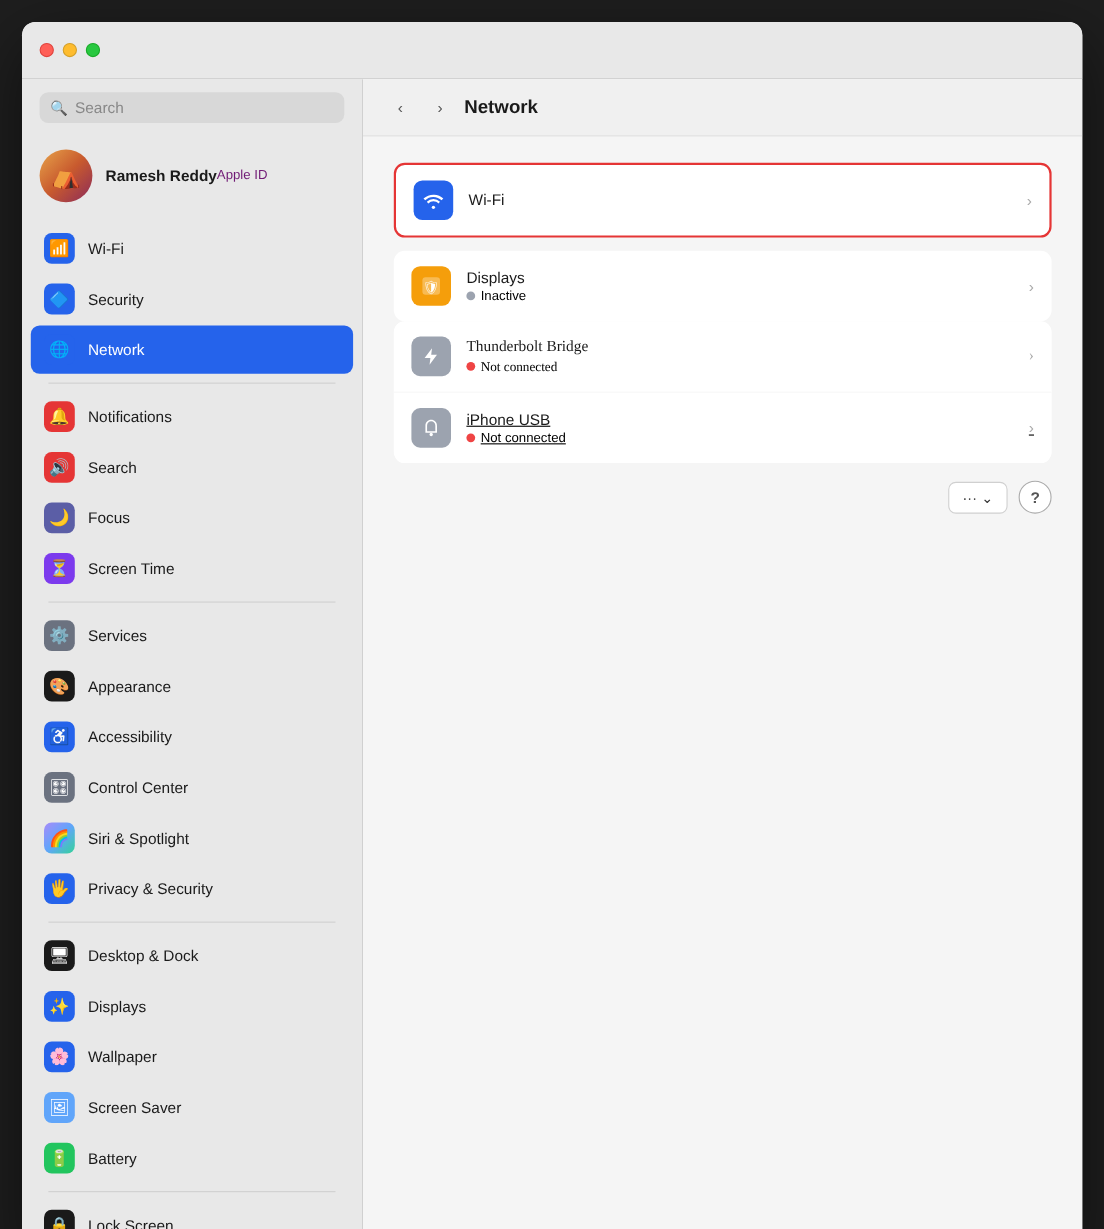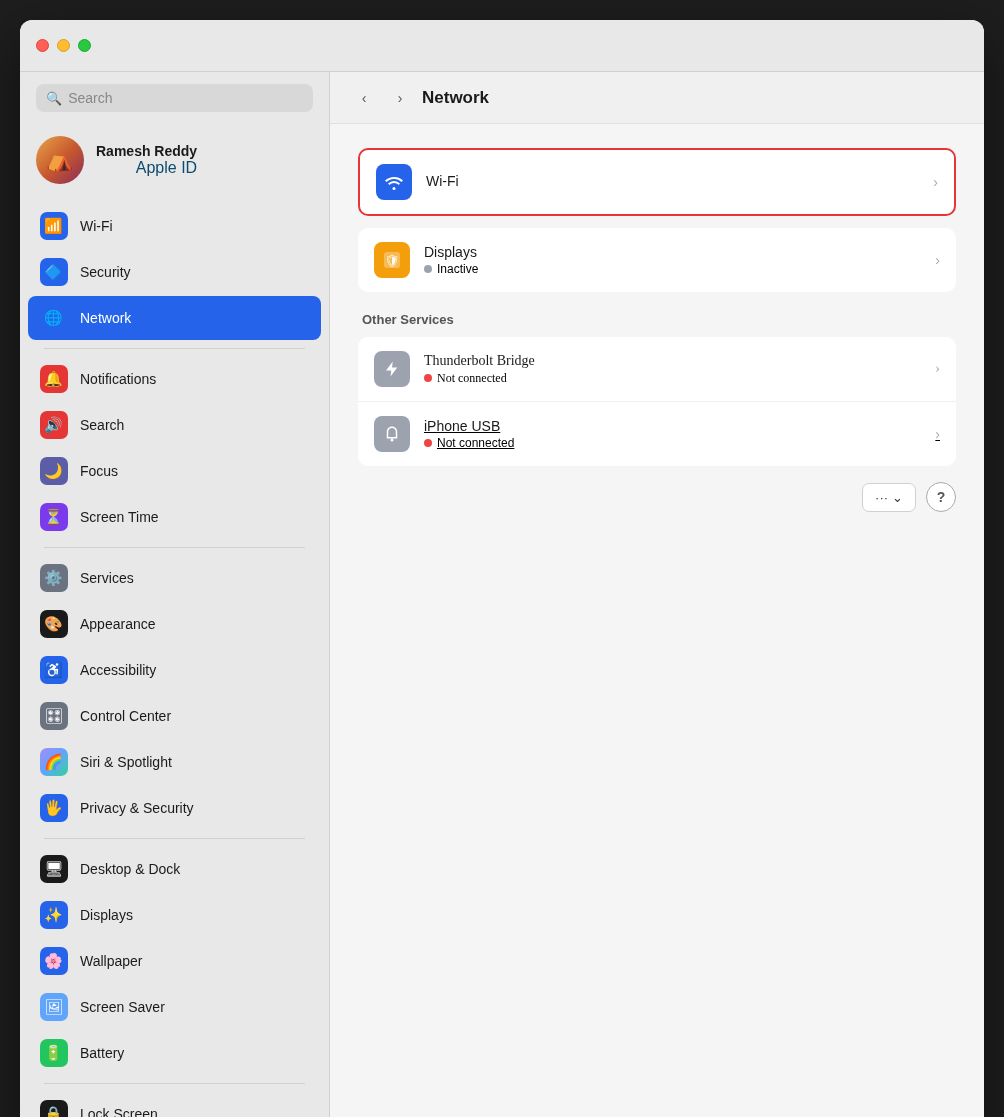--- a/index.html
+++ b/index.html
@@ -124,23 +124,23 @@
       height: 48px;
       border-radius: 50%;
       background: linear-gradient(135deg, #e8a44a, #c85a2e, #8b2a5a);
       display: flex;
       align-items: center;
       justify-content: center;
       font-size: 22px;
       flex-shrink: 0;
     }
 
-    .user-info { display: flex; flex-direction: column; text-align: right; }
+    .user-info { display: flex; flex-direction: row; }
     .user-name { font-size: 14px; font-weight: 600; color: #1a1a1a; }
-    .user-sub { font-size: 16px; color: #0c4a6e; }
+    .user-sub { font-size: 12px; color: #701a75; }
 
     .sidebar-items { padding: 0 8px 16px; }
 
     .sidebar-item {
       display: flex;
       align-items: center;
       gap: 12px;
       padding: 8px 12px;
       border-radius: 8px;
       cursor: pointer;
@@ -544,21 +544,20 @@
           <div class="network-item-info">
             <div class="network-item-name">Displays</div>
             <div class="network-item-status">
               <span class="status-dot gray"></span>
               <span>Inactive</span>
             </div>
           </div>
           <span class="chevron-right">›</span>
         </div>
 
-        <div class="section-title">Other Services</div>
 
         <div class="other-services-group">
 
           <div class="network-item">
             <div class="network-icon-box thunderbolt-icon">
               <svg width="18" height="18" viewBox="0 0 24 24" fill="white">
                 <path d="M13 2L4 14h7l-1 8 9-12h-7z"></path>
               </svg>
             </div>
             <div class="network-item-info">

